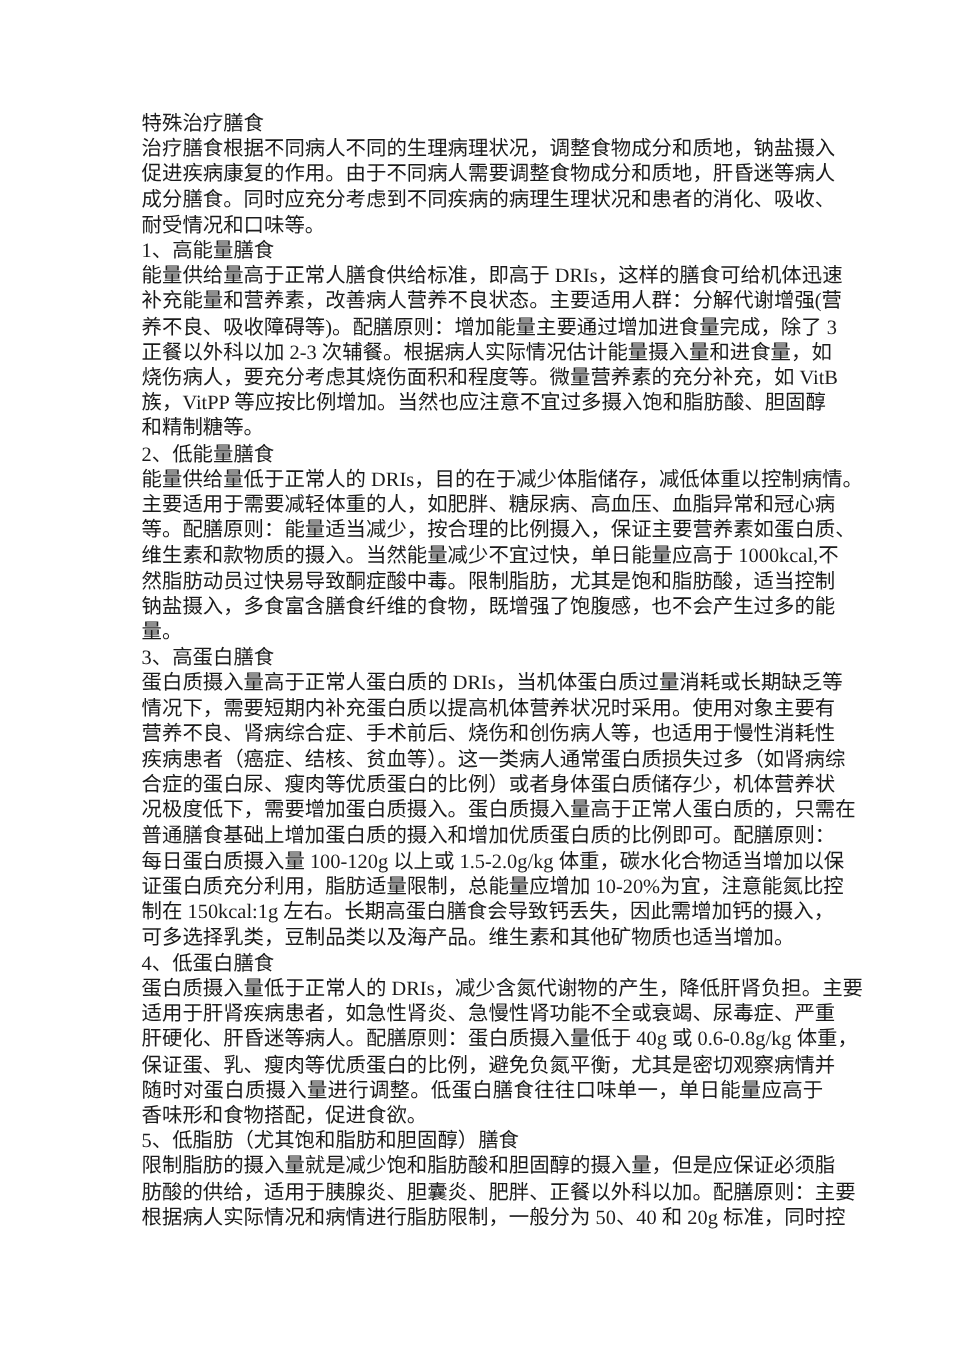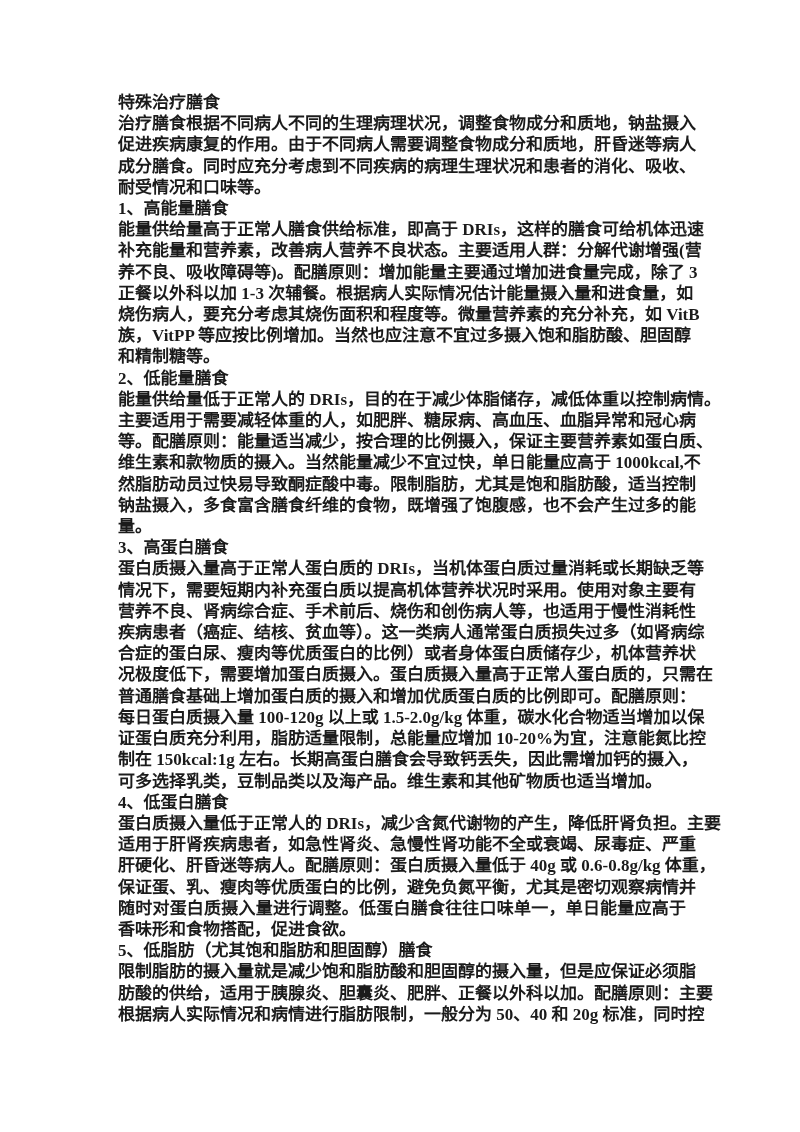--- a/index.html
+++ b/index.html
@@ -6,21 +6,20 @@
     margin: 0;
     padding: 0;
     background: #ffffff;
   }
   .page {
     position: relative;
     width: 800px;
     height: 1132px;
     background: #ffffff;
     overflow: hidden;
-    font-weight: bold;
   }
   .text-block {
     position: absolute;
     left: 118px;
     top: 92px;
     width: 568px;
     font-family: "Liberation Serif", "DejaVu Serif", serif;
     font-size: 17px;
     line-height: 21.2px;
     color: #1b1b1b;
@@ -43,21 +42,21 @@
   <div class="text-block">
       <div class="line">特殊治疗膳食</div>
       <div class="line j">治疗膳食根据不同病人不同的生理病理状况，调整食物成分和质地，钠盐摄入</div>
       <div class="line j">促进疾病康复的作用。由于不同病人需要调整食物成分和质地，肝昏迷等病人</div>
       <div class="line j">成分膳食。同时应充分考虑到不同疾病的病理生理状况和患者的消化、吸收、</div>
       <div class="line">耐受情况和口味等。</div>
       <div class="line">1、高能量膳食</div>
       <div class="line j">能量供给量高于正常人膳食供给标准，即高于 DRIs，这样的膳食可给机体迅速</div>
       <div class="line j">补充能量和营养素，改善病人营养不良状态。主要适用人群：分解代谢增强(营</div>
       <div class="line j">养不良、吸收障碍等)。配膳原则：增加能量主要通过增加进食量完成，除了 3</div>
-      <div class="line j">正餐以外科以加 1-3 次辅餐。根据病人实际情况估计能量摄入量和进食量，如</div>
+      <div class="line j">正餐以外科以加 2-3 次辅餐。根据病人实际情况估计能量摄入量和进食量，如</div>
       <div class="line j">烧伤病人，要充分考虑其烧伤面积和程度等。微量营养素的充分补充，如 VitB</div>
       <div class="line j">族，VitPP 等应按比例增加。当然也应注意不宜过多摄入饱和脂肪酸、胆固醇</div>
       <div class="line">和精制糖等。</div>
       <div class="line">2、低能量膳食</div>
       <div class="line j">能量供给量低于正常人的 DRIs，目的在于减少体脂储存，减低体重以控制病情。</div>
       <div class="line j">主要适用于需要减轻体重的人，如肥胖、糖尿病、高血压、血脂异常和冠心病</div>
       <div class="line j">等。配膳原则：能量适当减少，按合理的比例摄入，保证主要营养素如蛋白质、</div>
       <div class="line j">维生素和款物质的摄入。当然能量减少不宜过快，单日能量应高于 1000kcal,不</div>
       <div class="line j">然脂肪动员过快易导致酮症酸中毒。限制脂肪，尤其是饱和脂肪酸，适当控制</div>
       <div class="line j">钠盐摄入，多食富含膳食纤维的食物，既增强了饱腹感，也不会产生过多的能</div>

